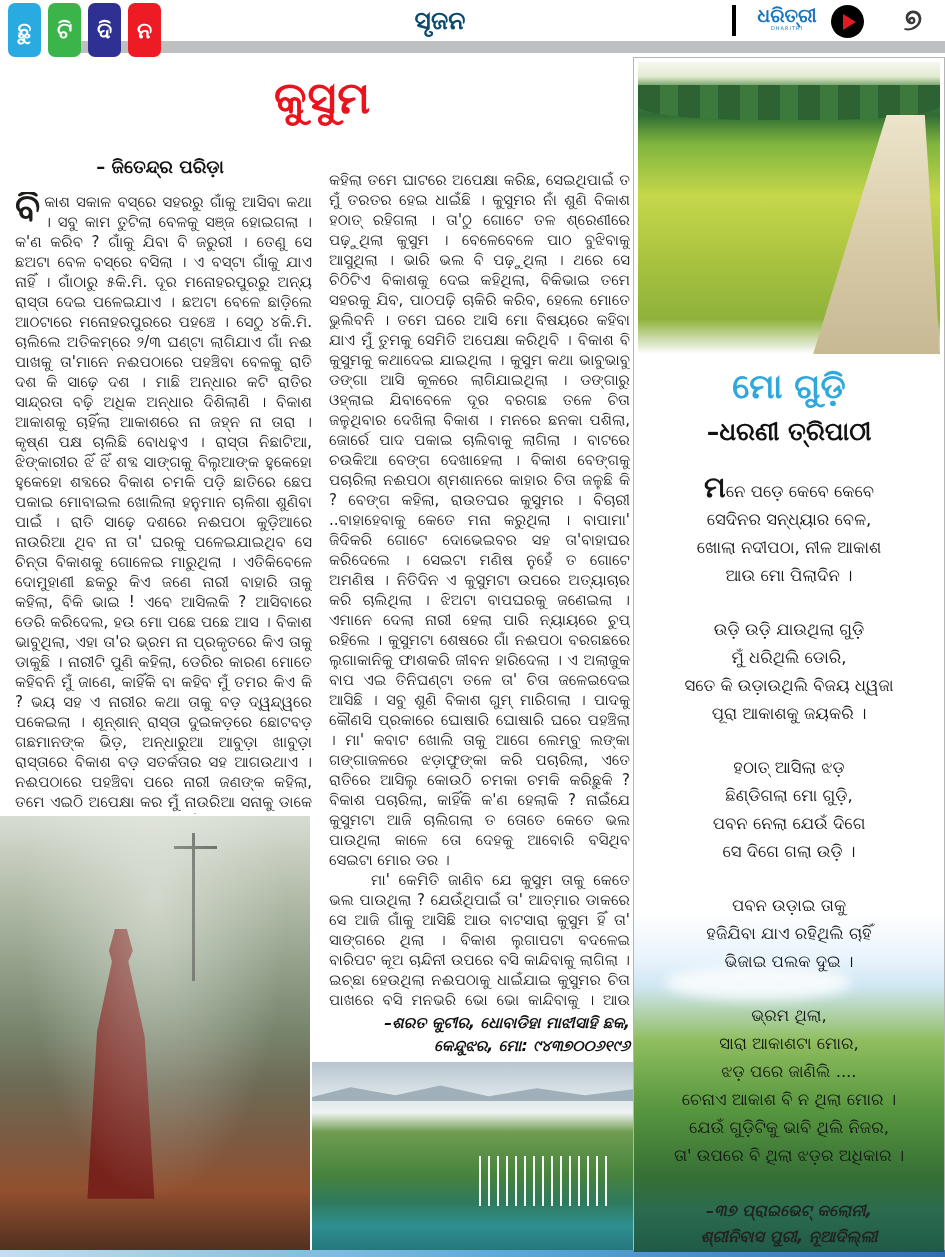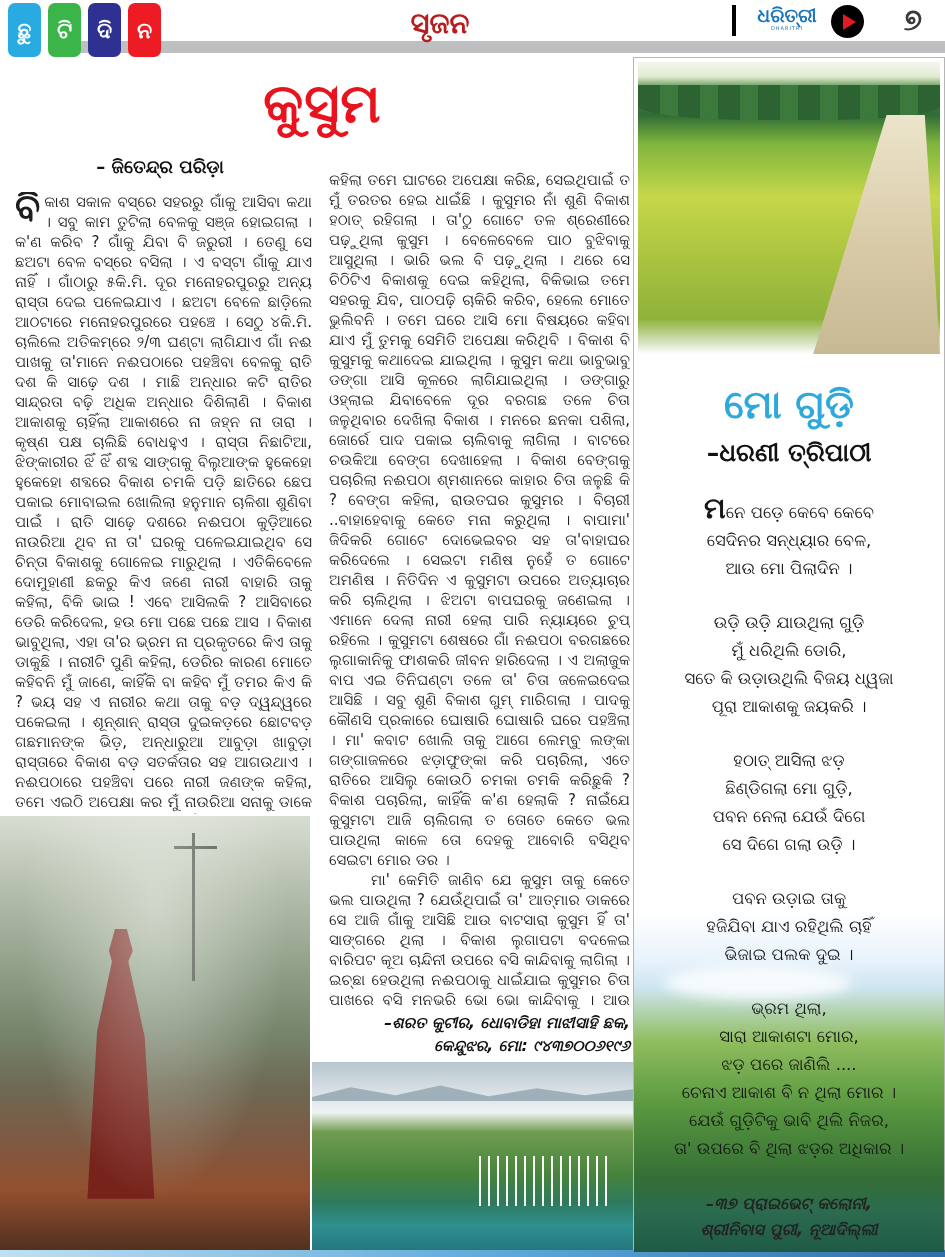--- a/index.html
+++ b/index.html
@@ -6,34 +6,34 @@
   .page{position:relative;width:945px;height:1257px;margin:0 auto;background:#ffffff;overflow:hidden;
         font-family:"DejaVu Sans","Liberation Sans",sans-serif;color:#1d1d1b;}
 
   
   .gray-band{position:absolute;left:60px;right:0;top:41px;height:12px;background:#bdbfc1;}
   .logo{position:absolute;left:8px;top:3px;display:flex;gap:7px;z-index:2;}
   .tile{width:33px;height:54px;border-radius:7px;display:flex;align-items:center;justify-content:center;
         color:#fff;font-weight:bold;font-size:22px;}
   .t1{background:#29abe2;} .t2{background:#3bb54a;} .t3{background:#2e3192;} .t4{background:#ed1c24;}
   .section-title{position:absolute;left:380px;top:6px;width:120px;text-align:center;
-        font-size:29px;font-weight:bold;color:#b91c1c;}
+        font-size:25px;font-weight:bold;color:#0c4a6e;}
   .mast-divider{position:absolute;left:732px;top:5px;width:4px;height:31px;background:#000;}
   .masthead{position:absolute;left:747px;top:6px;width:80px;text-align:center;line-height:1;}
   .mast-name{display:block;font-size:19px;font-weight:bold;color:#1b75bc;}
   .mast-sub{display:block;font-size:5px;letter-spacing:1px;color:#1b75bc;margin-top:1px;}
   .play-badge{position:absolute;left:831px;top:5px;width:33px;height:33px;border-radius:50%;background:#000;
         display:flex;align-items:center;justify-content:center;}
   .play-badge .tri{width:0;height:0;border-left:13px solid #e01b22;border-top:8px solid transparent;
         border-bottom:8px solid transparent;margin-left:4px;}
   .page-num{position:absolute;left:893px;top:2px;width:40px;text-align:center;font-size:30px;font-weight:bold;color:#3a3a3a;}
 
   
   .headline{position:absolute;left:15px;top:72px;width:615px;margin:0;text-align:center;
-        font-size:54px;font-weight:bold;color:#e8131d;letter-spacing:1px;}
+        font-size:44px;font-weight:bold;color:#e8131d;letter-spacing:1px;}
   .byline{position:absolute;left:60px;top:156px;width:200px;text-align:center;font-size:18px;font-weight:bold;color:#111;}
   .col{position:absolute;font-size:15px;line-height:20px;text-align:justify;overflow:hidden;color:#1d1d1b;}
   .col p{margin:0;}
   .col1{left:15px;top:192px;width:297px;height:622px;}
   .col2{left:329px;top:170px;width:301px;height:840px;}
   .col2 .indent{text-indent:42px;}
   .dropcap{float:left;font-size:37px;line-height:32px;font-weight:bold;padding-right:4px;}
   .story-credit{position:absolute;left:330px;top:1012px;width:300px;text-align:right;
         font-size:15.5px;line-height:23px;font-weight:bold;font-style:italic;color:#111;z-index:4;}
 
@@ -43,21 +43,21 @@
   .photo{position:absolute;}
   .photo.field{left:4px;top:4px;right:4px;height:292px;
         background:linear-gradient(180deg,#f4f7ee 0%,#e2ebd2 5%,#56904a 9%,#2f6b35 18%,#7fb53e 28%,
                    #c6d74a 46%,#a9c33f 68%,#8fb23a 88%,#dfe9d0 97%,#ffffff 100%);}
   .photo.field .road{position:absolute;right:0;top:18%;width:42%;height:82%;
         background:linear-gradient(180deg,#ece4cb 0%,#d6c8a4 60%,#c8b995 100%);
         clip-path:polygon(58% 0,88% 0,100% 100%,0% 100%);}
   .photo.field .treeline{position:absolute;left:0;top:8%;width:100%;height:12%;
         background:repeating-linear-gradient(90deg,#2d6332 0 22px,#3b7a3c 22px 40px);border-radius:0 0 40% 40%;}
   .poem-body{position:relative;z-index:2;padding-top:300px;text-align:center;}
-  .poem-title{margin:24px 0 0 0;font-size:39px;font-weight:bold;color:#2fa8db;}
+  .poem-title{margin:8px 0 0 0;font-size:34px;font-weight:bold;color:#2fa8db;}
   .poem-byline{margin-top:10px;font-size:25px;font-weight:bold;color:#111;}
   .stanza{margin-top:26px;font-size:16.5px;line-height:28px;color:#161616;}
   .pdrop{font-size:29px;font-weight:bold;line-height:1;}
   .poem-credit{margin-top:28px;font-size:16px;line-height:26px;font-weight:bold;font-style:italic;color:#222;}
   .photo.forest{left:0;right:0;bottom:0;height:340px;z-index:1;
         background:linear-gradient(180deg,rgba(255,255,255,0) 0%,#e8f3fb 14%,#cfe6f2 22%,
                    #8fbd5e 38%,#57963f 58%,#356f35 78%,#2b6b4f 88%,#1f5a46 100%);}
   .photo.forest .cloud{position:absolute;left:10%;top:16%;width:60%;height:10%;background:#ffffff;
         border-radius:50%;filter:blur(6px);opacity:.8;}
 
@@ -136,20 +136,21 @@
     </div>
     <div class="photo forest">
       <div class="cloud"></div>
     </div>
     <div class="poem-body">
       <h2 class="poem-title">ମୋ ଗୁଡ଼ି</h2>
       <div class="poem-byline">–ଧରଣୀ ତ୍ରିପାଠୀ</div>
       <div class="stanza">
         <div><span class="pdrop">ମ</span><span>ନେ ପଡ଼େ କେବେ କେବେ</span></div>
         <div>ସେଦିନର ସନ୍ଧ୍ୟାର ବେଳ,</div>
+        <div>ଖୋଲା ନଦୀପଠା, ନୀଳ ଆକାଶ</div>
         <div>ଆଉ ମୋ ପିଲାଦିନ ।</div>
       </div>
       <div class="stanza">
         <div>ଉଡ଼ି ଉଡ଼ି ଯାଉଥିଲା ଗୁଡ଼ି</div>
         <div>ମୁଁ ଧରିଥିଲି ଡୋରି,</div>
         <div>ସତେ କି ଉଡ଼ାଉଥିଲି ବିଜୟ ଧ୍ୱଜା</div>
         <div>ପୂରା ଆକାଶକୁ ଜୟକରି ।</div>
       </div>
       <div class="stanza">
         <div>ହଠାତ୍ ଆସିଲା ଝଡ଼</div>

